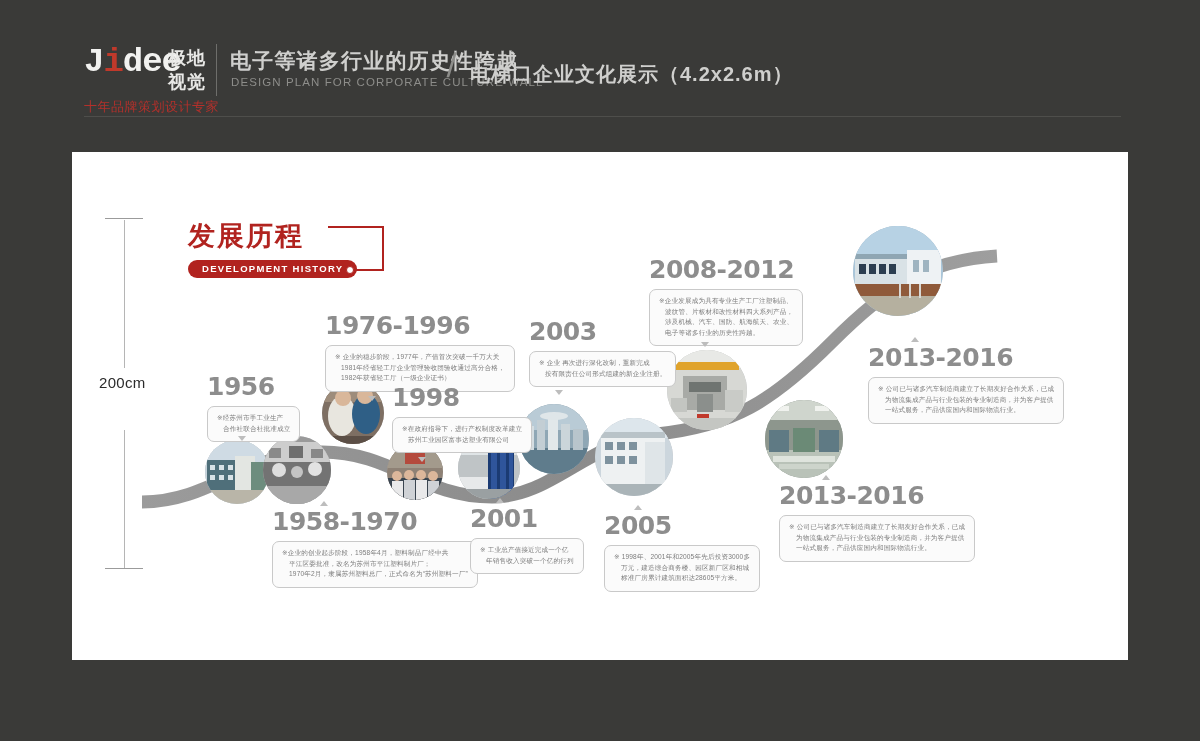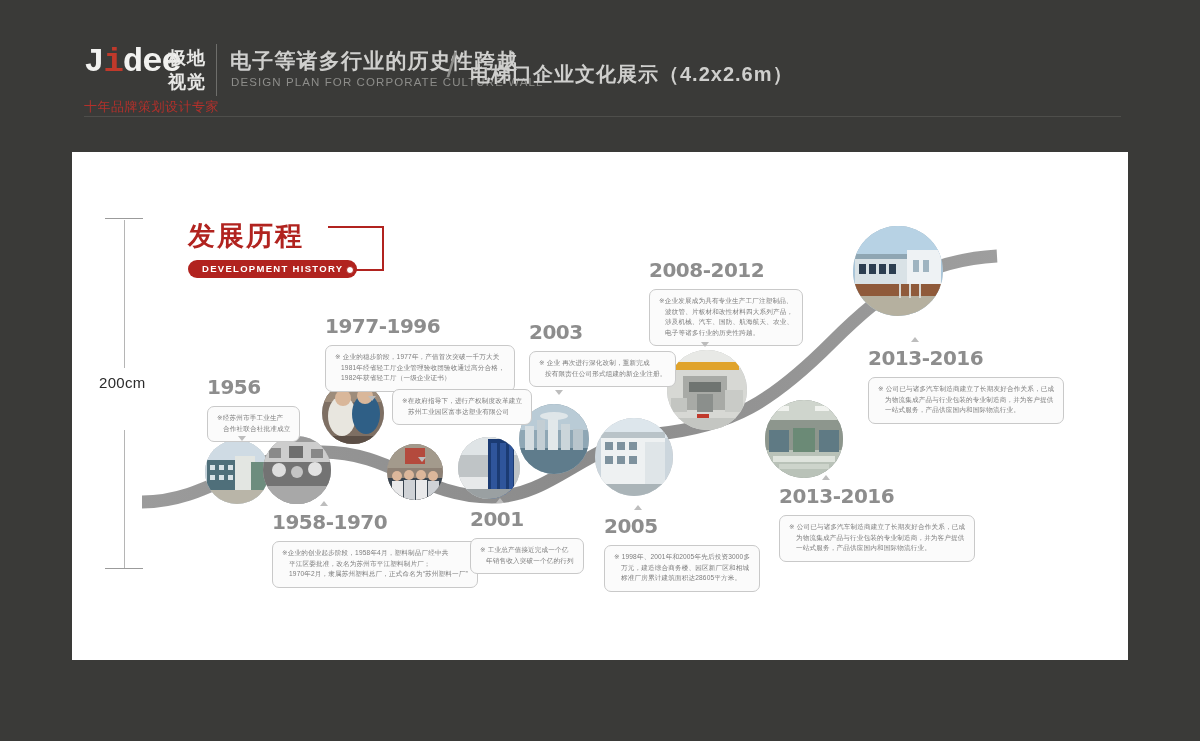--- a/index.html
+++ b/index.html
@@ -97,21 +97,21 @@
   .photo {
     position: absolute; border-radius: 50%; overflow: hidden;
     background: #b9bcbe;
   }
   .photo .ph-inner { width: 100%; height: 100%; }
 
   
   .entry { position: absolute; }
   .entry-year {
     font-family: "DejaVu Sans", sans-serif;
-    font-size: 20px; font-weight: 700; color: #8d8d8d;
+    font-size: 25px; font-weight: 700; color: #8d8d8d;
     letter-spacing: -0.5px; line-height: 28px; white-space: nowrap;
   }
   .entry-box {
     margin-top: 5px;
     border: 1px solid #c9c9c9; border-radius: 7px;
     background: #fbfbfb;
     padding: 6px 9px 7px;
     font-size: 6.6px; line-height: 10.5px; color: #7d7d7d;
     letter-spacing: 0.15px;
   }
@@ -354,30 +354,31 @@
     <div class="entry-year">1958-1970</div>
     <div class="entry-box">
       <span class="ln">※企业的创业起步阶段，1958年4月，塑料制品厂经中共</span>
       <span class="ln" style="padding-left:7px;">平江区委批准，改名为苏州市平江塑料制片厂；</span>
       <span class="ln" style="padding-left:7px;">1970年2月，隶属苏州塑料总厂，正式命名为“苏州塑料一厂”</span>
     </div>
     <div class="arrow-up" style="left:48px; top:-7px;"></div>
   </div>
 
   <div class="entry" style="left:325px; top:312px;">
-    <div class="entry-year">1977-1996</div>
+    <div class="entry-year">1976-1996</div>
     <div class="entry-box">
       <span class="ln">※ 企业的稳步阶段，1977年，产值首次突破一千万大关</span>
       <span class="ln" style="padding-left:6px;">1981年经省轻工厅企业管理验收团验收通过高分合格，</span>
       <span class="ln" style="padding-left:6px;">1982年获省轻工厅（一级企业证书）</span>
     </div>
     <div class="arrow-down" style="left:43px; top:84px;"></div>
   </div>
 
   <div class="entry" style="left:392px; top:384px;">
+    <div class="entry-year">1998</div>
     <div class="entry-box">
       <span class="ln">※在政府指导下，进行产权制度改革建立</span>
       <span class="ln" style="padding-left:6px;">苏州工业园区富事达塑业有限公司</span>
     </div>
     <div class="arrow-down" style="left:26px; top:73px;"></div>
   </div>
 
   <div class="entry" style="left:470px; top:505px;">
     <div class="entry-year">2001</div>
     <div class="entry-box">

